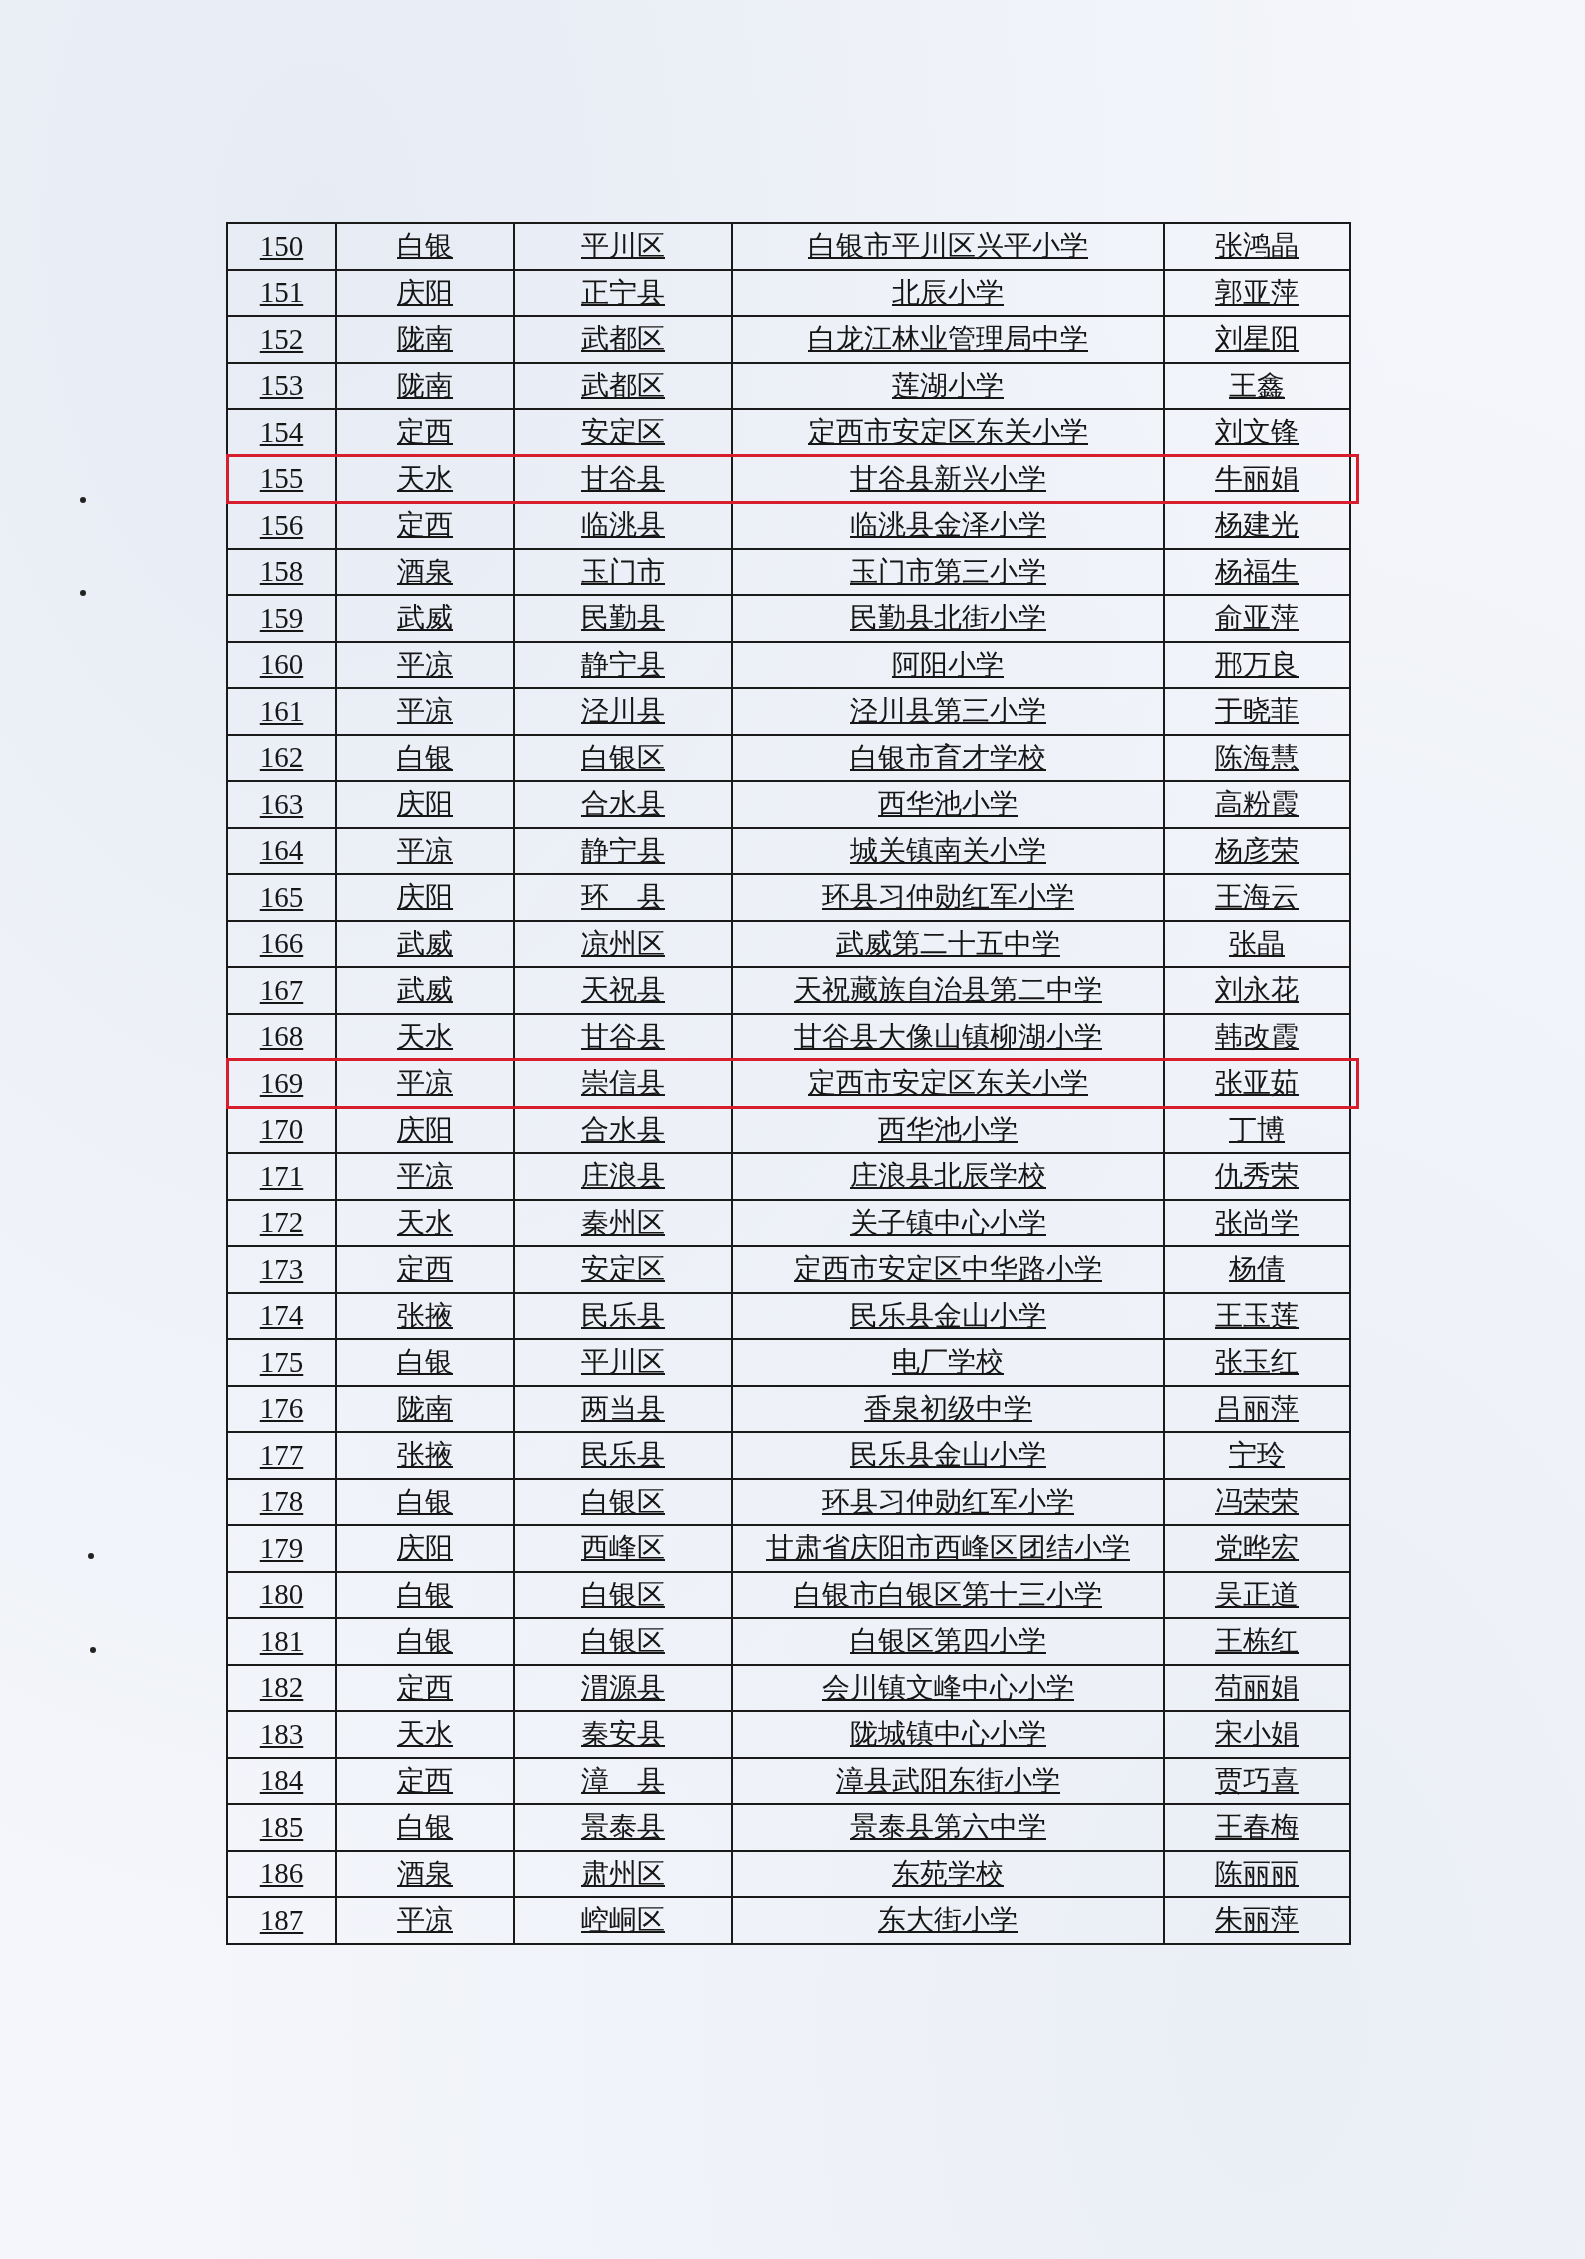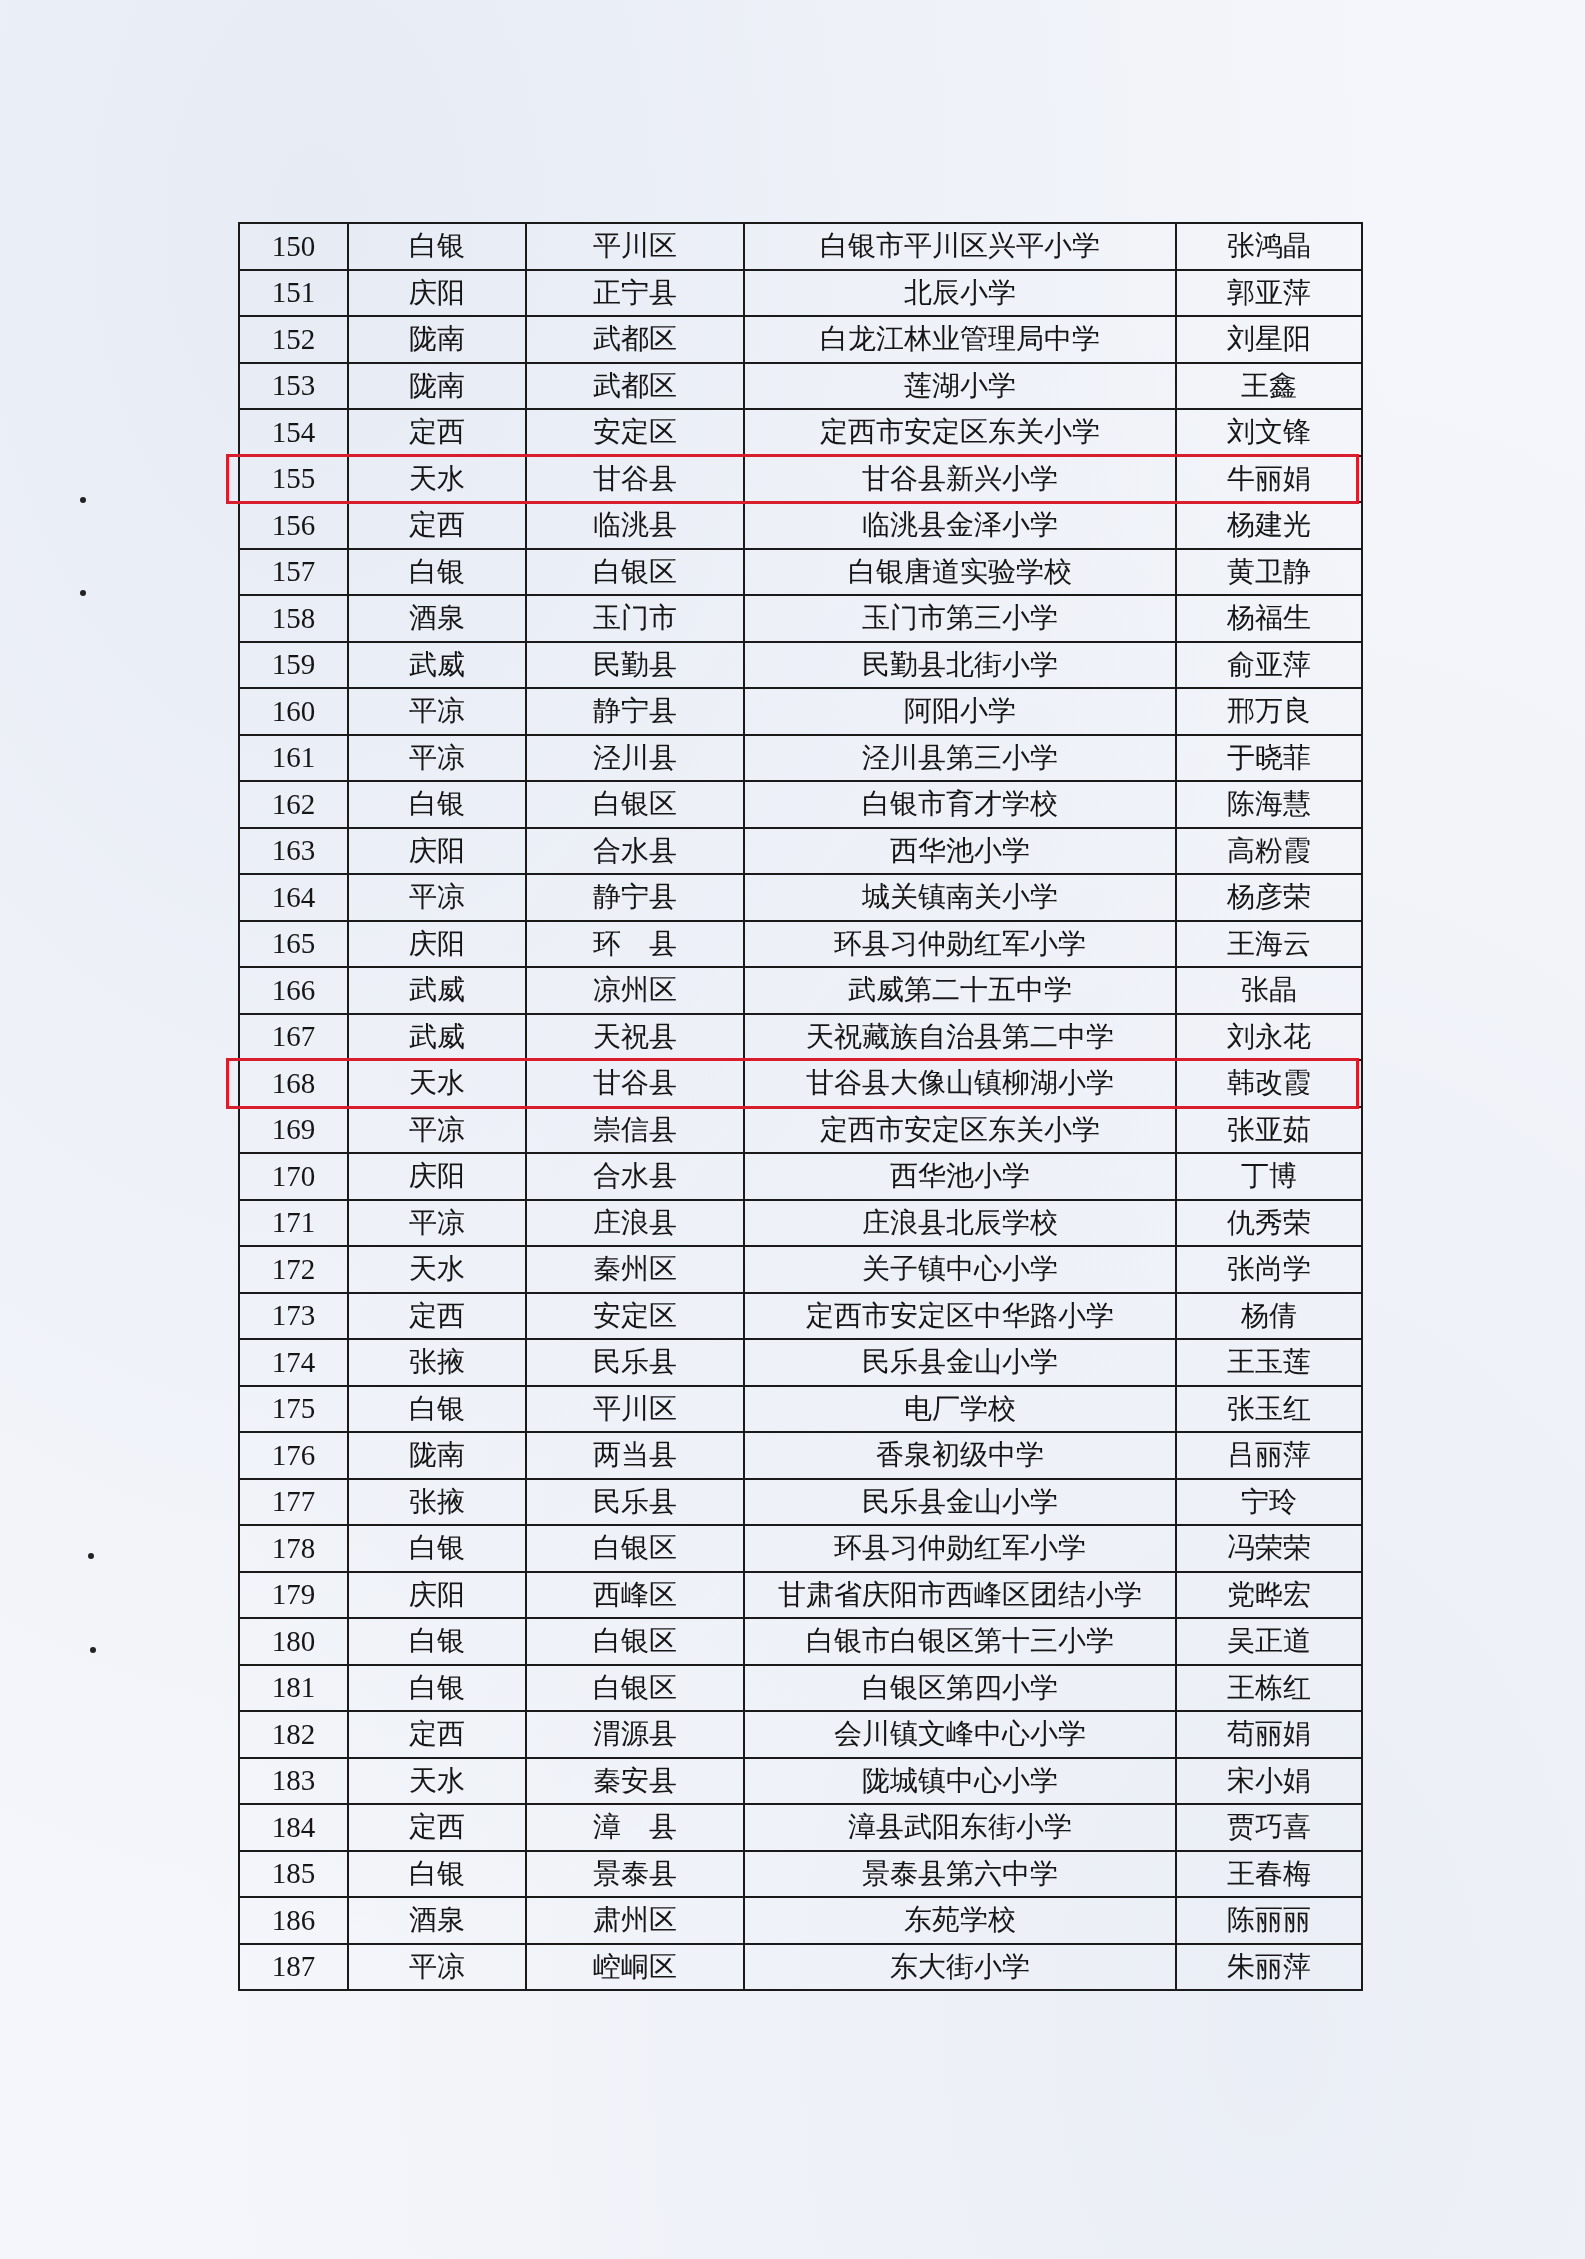--- a/index.html
+++ b/index.html
@@ -10,24 +10,25 @@
     color:#161616;
   }
   .page-grain {
     position:absolute; inset:0;
     background:
       radial-gradient(ellipse at 20% 10%, rgba(220,226,238,0.55), transparent 60%),
       radial-gradient(ellipse at 80% 90%, rgba(225,230,240,0.5), transparent 60%);
     pointer-events:none;
   }
   table.roster {
-    position:absolute; left:238px; top:222px;
+    position:absolute; left:226px; top:222px;
     border-collapse:collapse;
     table-layout:fixed;
     width:1123px;
+    text-decoration:underline;
   }
   table.roster td {
     border:2.5px solid #1a1a1a;
     height:44.5px;
     padding:0;
     text-align:center;
     vertical-align:middle;
     font-size:28px;
     line-height:1;
     white-space:nowrap;
@@ -108,27 +109,20 @@
         <td>牛丽娟</td>
       </tr>
       <tr>
         <td class="num">156</td>
         <td>定西</td>
         <td>临洮县</td>
         <td>临洮县金泽小学</td>
         <td>杨建光</td>
       </tr>
       <tr>
-        <td class="num">157</td>
-        <td>白银</td>
-        <td>白银区</td>
-        <td>白银唐道实验学校</td>
-        <td>黄卫静</td>
-      </tr>
-      <tr>
         <td class="num">158</td>
         <td>酒泉</td>
         <td>玉门市</td>
         <td>玉门市第三小学</td>
         <td>杨福生</td>
       </tr>
       <tr>
         <td class="num">159</td>
         <td>武威</td>
         <td>民勤县</td>

